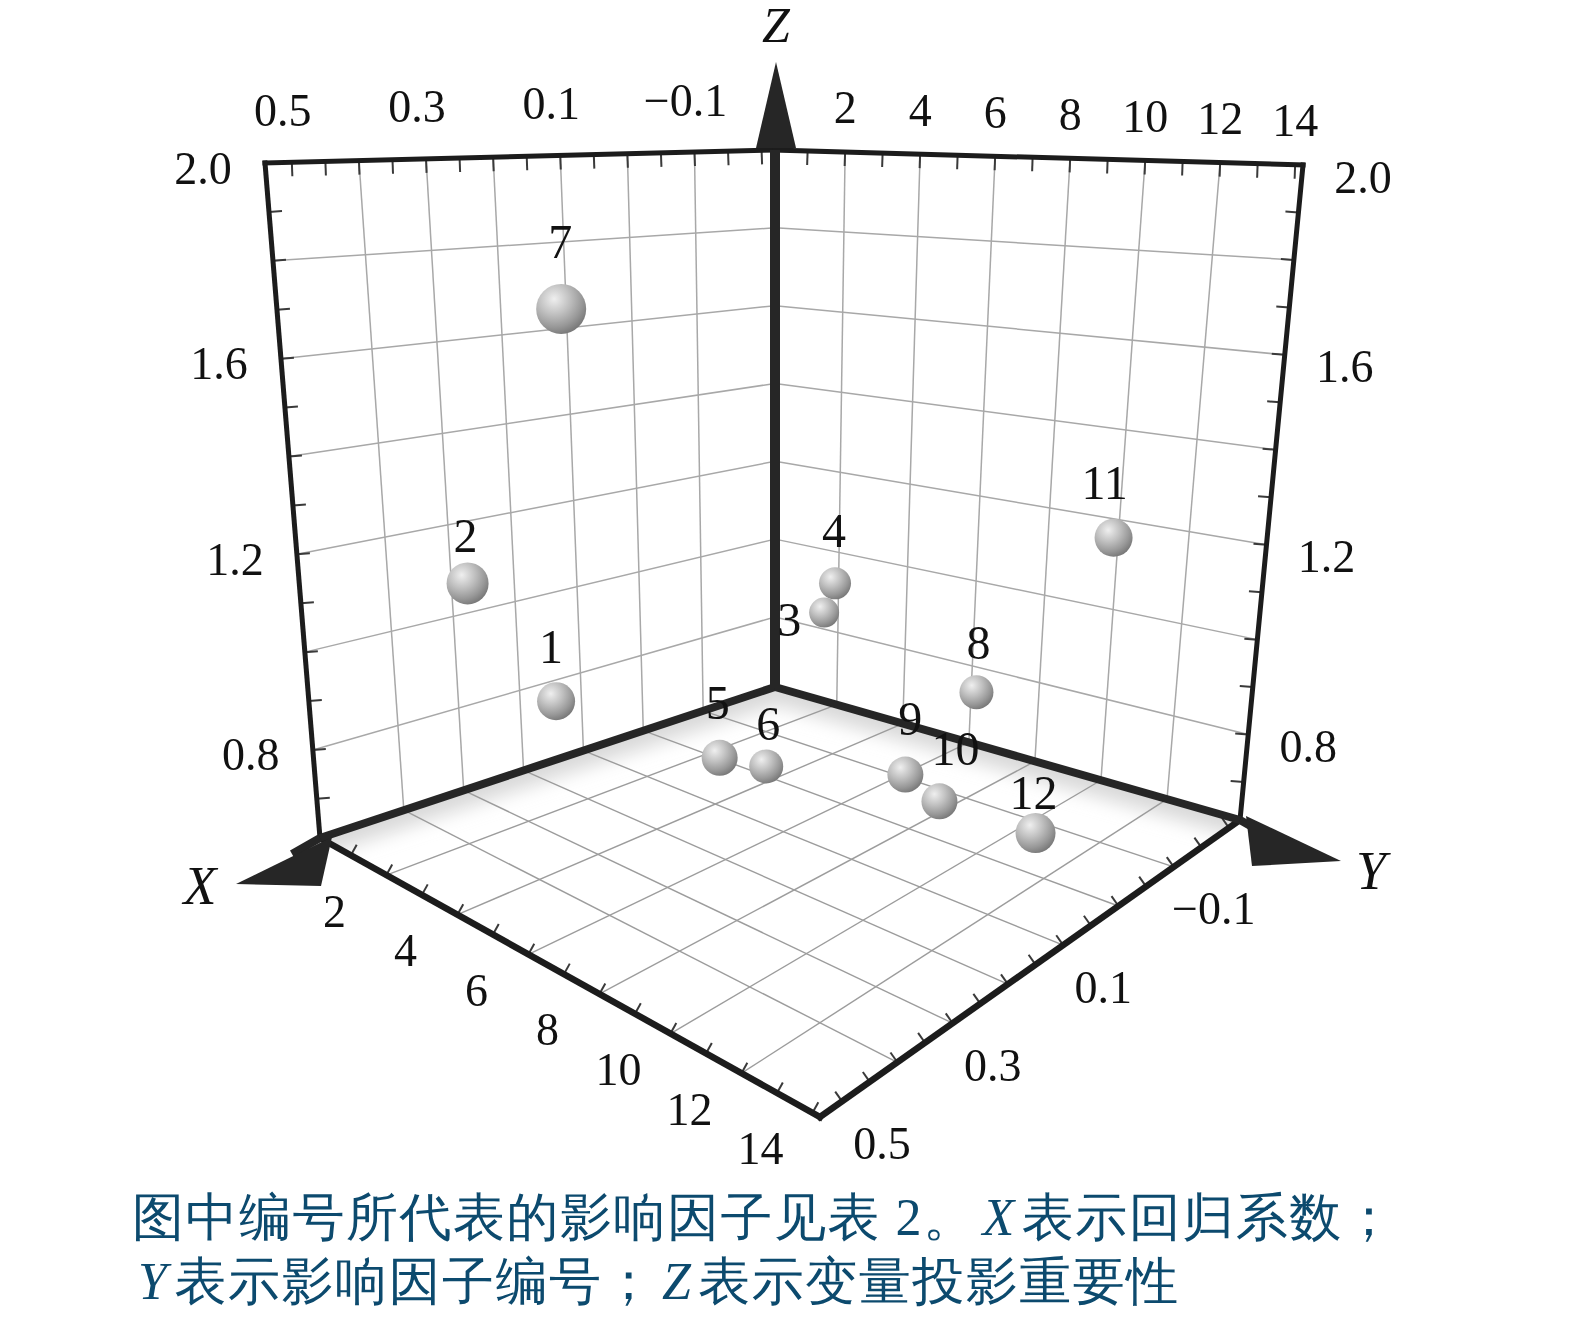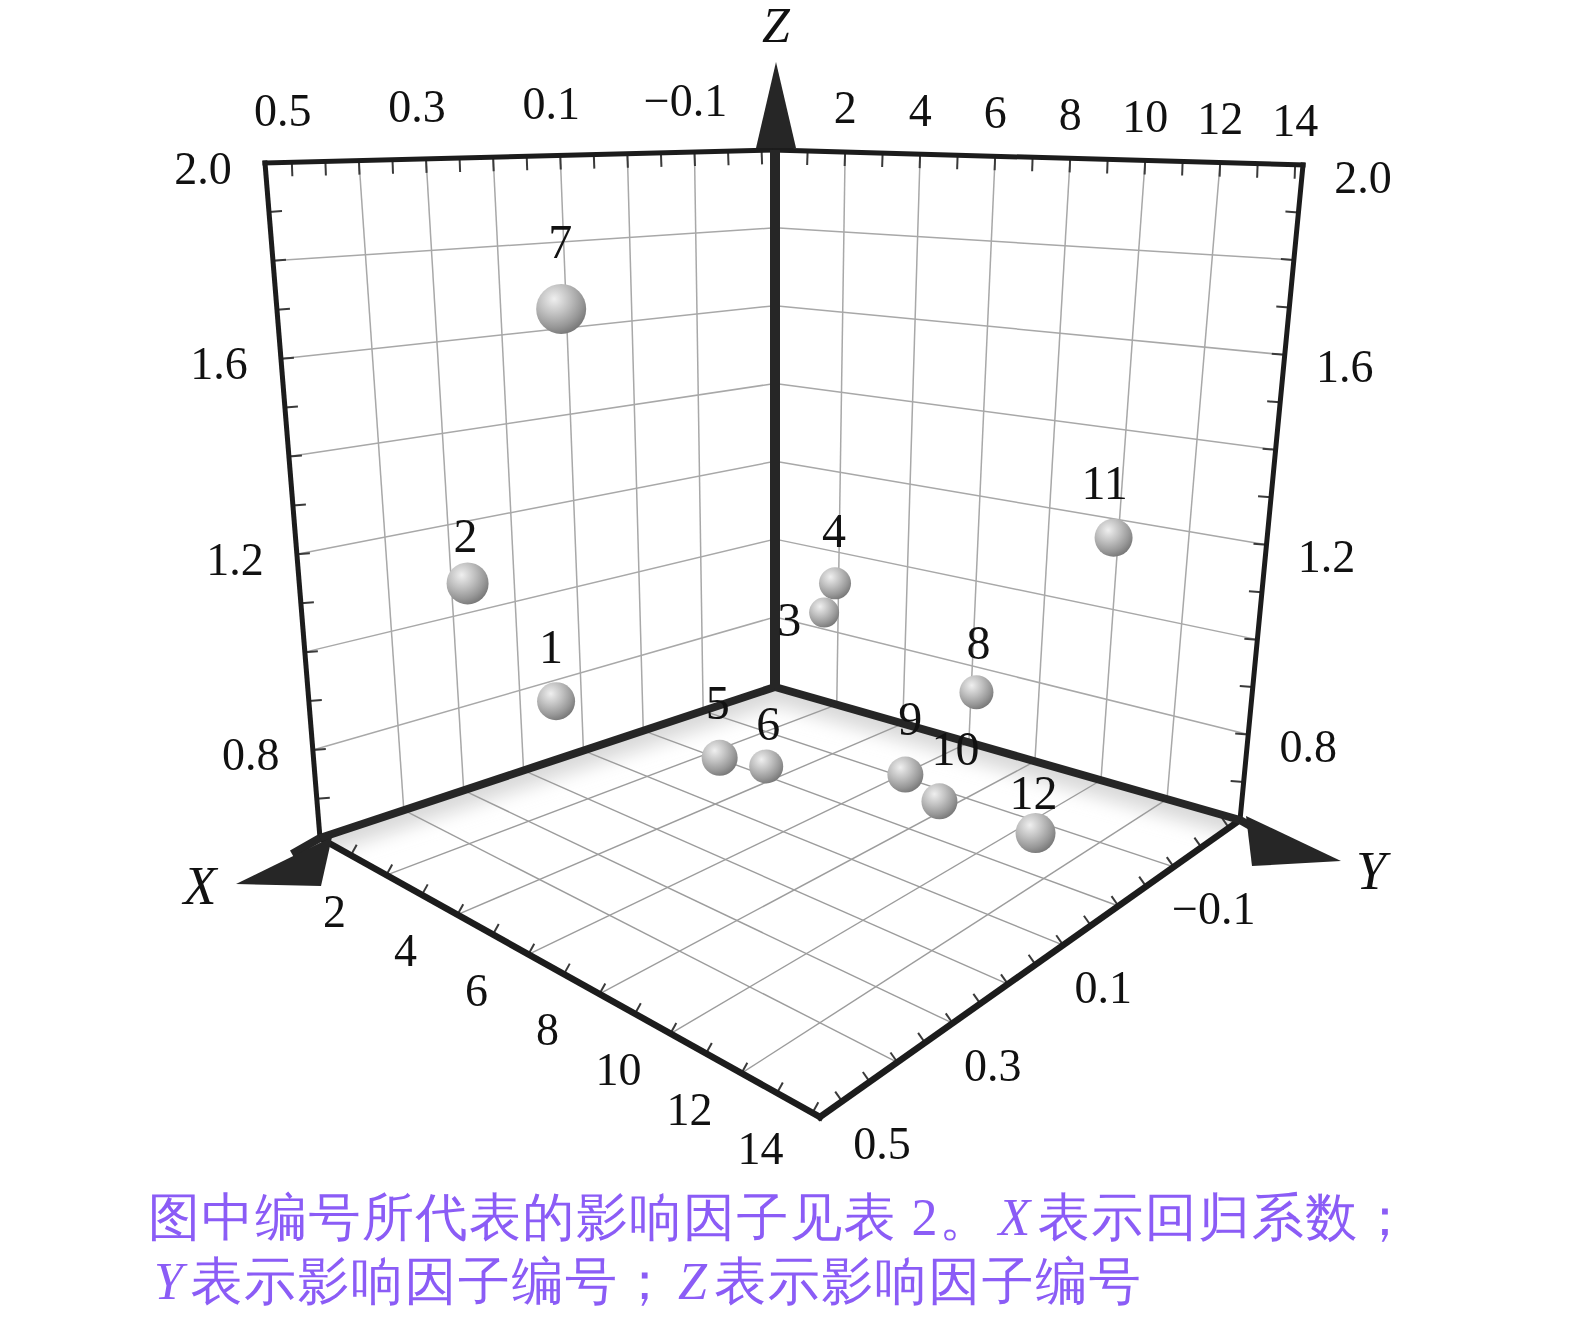--- a/index.html
+++ b/index.html
@@ -1,20 +1,20 @@
 <!DOCTYPE html>
 <html><head>
 <meta charset="utf-8">
 <style>
   html,body{margin:0;padding:0;background:#ffffff;}
   .page{position:relative;width:1575px;height:1333px;background:#fff;overflow:hidden;
         font-family:"Liberation Serif","DejaVu Serif",serif;}
   svg{position:absolute;left:0;top:0;}
-  .caption{position:absolute;left:148px;top:1186px;width:1400px;
-           font-size:52px;line-height:64px;letter-spacing:1.5px;color:#8b5cf6;}
+  .caption{position:absolute;left:132px;top:1186px;width:1400px;
+           font-size:52px;line-height:64px;letter-spacing:1.5px;color:#0c4a6e;}
   .caption .var{font-style:italic;padding:0 6px;}
   text{font-family:"Liberation Serif","DejaVu Serif",serif;fill:#111;}
 </style>
 </head>
 <body>
 
 <div class="page">
   <svg id="plot" width="1575" height="1333" viewBox="0 0 1575 1333">
       <defs>
         <radialGradient id="sphGrad" cx="0.36" cy="0.30" r="0.75">
@@ -248,15 +248,15 @@
         <text x="1308.2173913043478" y="746.5652173913043" font-size="46" text-anchor="middle" dominant-baseline="central" fill="#111111">0.8</text>
       </g>
       <g>
         <text x="200" y="886" font-size="54" text-anchor="middle" dominant-baseline="central" fill="#111111" font-style="italic">X</text>
         <text x="1371" y="871" font-size="54" text-anchor="middle" dominant-baseline="central" fill="#111111" font-style="italic">Y</text>
         <text x="776" y="25" font-size="50" text-anchor="middle" dominant-baseline="central" fill="#111111" font-style="italic">Z</text>
       </g>
     </svg>
   <div class="caption" id="caption">
       <div><span class="">图中编号所代表的影响因子见表 2。</span><span class="var">X</span><span class="">表示回归系数；</span></div>
-      <div><span class="var">Y</span><span class="">表示影响因子编号；</span><span class="var">Z</span><span class="">表示影响因子编号</span></div>
+      <div><span class="var">Y</span><span class="">表示影响因子编号；</span><span class="var">Z</span><span class="">表示变量投影重要性</span></div>
     </div>
 </div>
 
 </body></html>

